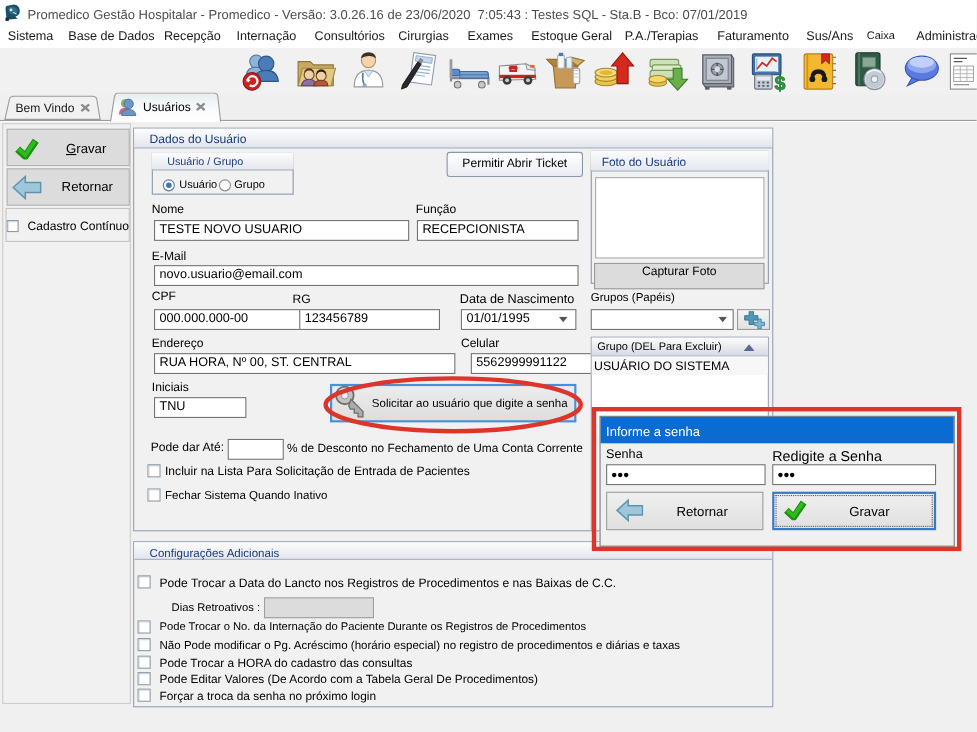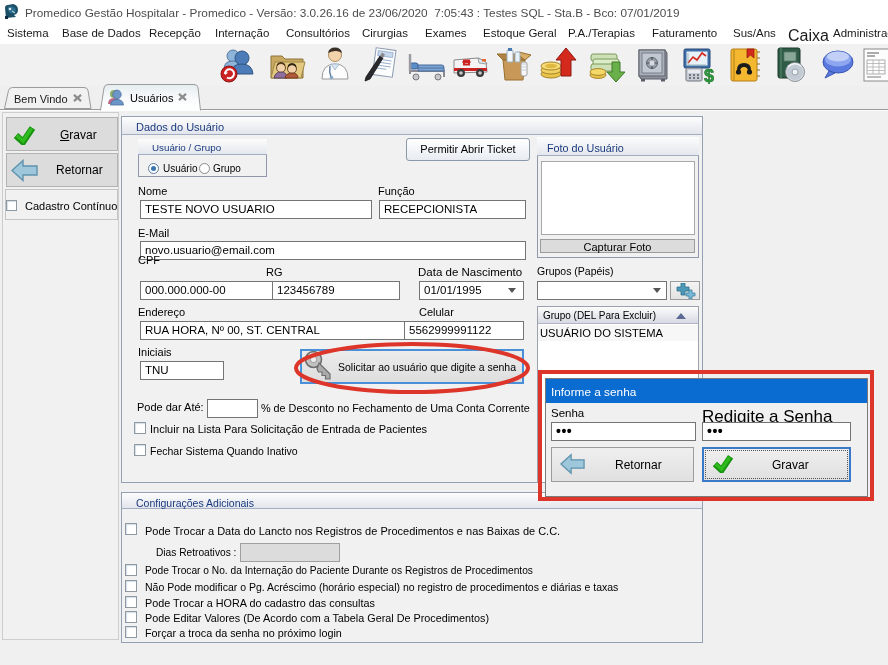--- a/index.html
+++ b/index.html
@@ -31,21 +31,21 @@
 <div class="abs" style="left:62px;top:27px;font-size:11.5px;color:#1a1a1a">Base de Dados</div>
 <div class="abs" style="left:149px;top:27px;font-size:11.5px;color:#1a1a1a">Recepção</div>
 <div class="abs" style="left:215px;top:27px;font-size:11.5px;color:#1a1a1a">Internação</div>
 <div class="abs" style="left:286px;top:27px;font-size:11.5px;color:#1a1a1a">Consultórios</div>
 <div class="abs" style="left:362px;top:27px;font-size:11.5px;color:#1a1a1a">Cirurgias</div>
 <div class="abs" style="left:425px;top:27px;font-size:11.5px;color:#1a1a1a">Exames</div>
 <div class="abs" style="left:483px;top:27px;font-size:11.5px;color:#1a1a1a">Estoque Geral</div>
 <div class="abs" style="left:568px;top:27px;font-size:11.5px;color:#1a1a1a">P.A./Terapias</div>
 <div class="abs" style="left:652px;top:27px;font-size:11.5px;color:#1a1a1a">Faturamento</div>
 <div class="abs" style="left:733px;top:27px;font-size:11.5px;color:#1a1a1a">Sus/Ans</div>
-<div class="abs" style="left:788px;top:27px;font-size:16px;color:#1a1a1a">Caixa</div>
+<div class="abs" style="left:788px;top:27px;font-size:10px;color:#1a1a1a">Caixa</div>
 <div class="abs" style="left:833px;top:27px;font-size:11.5px;color:#1a1a1a">Administração</div>
 
 <div class="abs" style="left:0;top:44px;width:888px;height:42px;background:#f1f1f1"></div>
 <svg class="abs" style="left:219px;top:46px" width="38" height="38" viewBox="0 0 38 38">
  <circle cx="14" cy="10" r="6" fill="#8fb4d9" stroke="#55789e" stroke-width="1"></circle>
  <path d="M5,23 Q5,15 14,15 Q22,15 23,23 Z" fill="#8fb4d9" stroke="#55789e" stroke-width="1"></path>
  <circle cx="23" cy="12" r="7" fill="#4b7cb8" stroke="#2e5580" stroke-width="1"></circle>
  <path d="M12,28 Q12,18 23,18 Q33,18 34,28 Z" fill="#4b7cb8" stroke="#2e5580" stroke-width="1"></path>
  <circle cx="10" cy="28" r="8" fill="#cc2222" stroke="#8e1515" stroke-width="1"></circle>
  <path d="M6,28 a4.5,4.5 0 1 1 2,3.5" fill="none" stroke="#fff" stroke-width="2"></path>
@@ -236,33 +236,33 @@
 <div class="abs" style="left:213px;top:163px;font-size:10px">Grupo</div>
 
 <div class="btn" style="left:406px;top:138px;width:124px;height:23px;line-height:21px;border-radius:3px;border-color:#8a98aa;background:linear-gradient(#ffffff,#e8ecf2);font-size:11px">Permitir Abrir Ticket</div>
 
 <div class="lbl" style="left:138px;top:185px">Nome</div>
 <div class="inp" style="left:140px;top:200px;width:232px">TESTE NOVO USUARIO</div>
 <div class="lbl" style="left:378px;top:185px">Função</div>
 <div class="inp" style="left:379px;top:200px;width:147px">RECEPCIONISTA</div>
 <div class="lbl" style="left:138px;top:227px">E-Mail</div>
 <div class="inp" style="left:140px;top:241px;width:386px">novo.usuario@email.com</div>
-<div class="lbl" style="left:138px;top:254px">CPF</div>
+<div class="lbl" style="left:138px;top:264px">CPF</div>
 <div class="inp" style="left:140px;top:281px;width:142px">000.000.000-00</div>
 <div class="lbl" style="left:266px;top:266px">RG</div>
 <div class="inp" style="left:272px;top:281px;width:128px">123456789</div>
 <div class="lbl" style="left:418px;top:266px;font-size:11.5px">Data de Nascimento</div>
 <div class="inp" style="left:419px;top:281px;width:105px">01/01/1995</div>
 <svg class="abs" style="left:508px;top:288px" width="8" height="5" viewBox="0 0 8 5">
     <path d="M0,0 L8,0 L4,5 Z" fill="#555"></path>
   </svg>
 <div class="lbl" style="left:138px;top:306px">Endereço</div>
 <div class="inp" style="left:140px;top:321px;width:274px">RUA HORA, Nº 00, ST. CENTRAL</div>
 <div class="lbl" style="left:419px;top:306px">Celular</div>
-<div class="inp" style="left:404px;top:321px;width:120px">5562999991122</div>
+<div class="inp" style="left:428px;top:321px;width:120px">5562999991122</div>
 <div class="lbl" style="left:138px;top:346px">Iniciais</div>
 <div class="inp" style="left:140px;top:361px;width:84px">TNU</div>
 
 <div class="abs" style="left:300px;top:349px;width:224px;height:35px;background:linear-gradient(#ececec,#dedede);border:2px solid #4a90d9"></div>
 <svg class="abs" style="left:303px;top:350px" width="32" height="32" viewBox="0 0 32 32">
  <circle cx="10.5" cy="9.5" r="8" fill="#c2c2c2" stroke="#6e6e6e" stroke-width="1.6"></circle>
  <circle cx="10.5" cy="9.5" r="3.2" fill="#ededed" stroke="#8a8a8a" stroke-width="0.8"></circle>
  <path d="M16,13 L27,24 L27,29 L22.5,29 L22.5,25.5 L19,25.5 L19,22 L15.5,22 L14,19 Z" fill="#ababab" stroke="#6e6e6e" stroke-width="1.2"></path>
  <path d="M6,5 Q10,2.5 14,5" stroke="#e8e8e8" stroke-width="1.6" fill="none"></path>
 </svg>
@@ -273,21 +273,21 @@
 <div class="lbl" style="left:261px;top:402px;font-size:10.8px">% de Desconto no Fechamento de Uma Conta Corrente</div>
 <div class="cb" style="left:134px;top:422px"></div>
 <div class="lbl" style="left:150px;top:423px">Incluir na Lista Para Solicitação de Entrada de Pacientes</div>
 <div class="cb" style="left:134px;top:444px"></div>
 <div class="lbl" style="left:150px;top:445px;font-size:10.5px">Fechar Sistema Quando Inativo</div>
 
 <div class="abs" style="left:537px;top:137px;width:162px;height:121px;background:#f1f1f2;border:1px solid #8e98a8"></div>
 <div class="abs" style="left:537px;top:137px;width:162px;height:19px;background:linear-gradient(#fcfcfc,#e4e7ee);border-bottom:1px solid #a3aec2"></div>
 <div class="grpttl" style="left:547px;top:142px">Foto do Usuário</div>
 <div class="abs" style="left:541px;top:161px;width:154px;height:74px;background:#fff;border:1px solid #a8a8a8"></div>
-<div class="btn" style="left:540px;top:239px;width:155px;height:14px;line-height:14px;background:#dcdcdc;font-size:11px">Capturar Foto</div>
+<div class="btn" style="left:540px;top:239px;width:155px;height:24px;line-height:14px;background:#dcdcdc;font-size:11px">Capturar Foto</div>
 
 <div class="lbl" style="left:537px;top:265px;font-size:10.5px">Grupos (Papéis)</div>
 <div class="inp" style="left:537px;top:281px;width:130px;height:19px"></div>
 <svg class="abs" style="left:653px;top:288px" width="8" height="5" viewBox="0 0 8 5">
     <path d="M0,0 L8,0 L4,5 Z" fill="#555"></path>
   </svg>
 <div class="btn" style="left:670px;top:281px;width:30px;height:19px"></div>
 <svg class="abs" style="left:676px;top:283px" width="20" height="16" viewBox="0 0 20 16">
  <path d="M5,0 h4 v4 h4 v4 h-4 v4 h-4 v-4 h-4 v-4 h4 Z" fill="#4e98b8" stroke="#2e708e" stroke-width="0.8"></path>
  <path d="M13,8 h3 v3 h3 v3 h-3 v3 h-3 v-3 h-3 v-3 h3 Z" fill="#7ab8d8" stroke="#3e80a0" stroke-width="0.8" transform="translate(0,-1)"></path>
@@ -319,21 +319,21 @@
 <div class="cb" style="left:125px;top:611px"></div>
 <div class="lbl" style="left:145px;top:612px;font-size:10.8px">Pode Editar Valores (De Acordo com a Tabela Geral De Procedimentos)</div>
 <div class="cb" style="left:125px;top:626px"></div>
 <div class="lbl" style="left:145px;top:627px;font-size:10.8px">Forçar a troca da senha no próximo login</div>
 
 <div class="abs" style="left:545px;top:378px;width:323px;height:119px;background:#f0f0f0;border:1px solid #7a7a7a"></div>
 <div class="abs" style="left:546px;top:379px;width:321px;height:24px;background:#0a6bd0"></div>
 <div class="abs" style="left:551px;top:385px;font-size:11.8px;color:#fff">Informe a senha</div>
 <div class="lbl" style="left:551px;top:407px;font-size:11.5px">Senha</div>
 <div class="inp" style="left:551px;top:422px;width:145px;font-weight:bold;font-size:14px;letter-spacing:0.5px;line-height:16px">•••</div>
-<div class="lbl" style="left:702px;top:407px;font-size:17px">Redigite a Senha</div>
+<div class="lbl" style="left:702px;top:407px;font-size:13px">Redigite a Senha</div>
 <div class="inp" style="left:702px;top:422px;width:149px;font-weight:bold;font-size:14px;letter-spacing:0.5px;line-height:16px">•••</div>
 <div class="abs" style="left:551px;top:447px;width:143px;height:35px;background:linear-gradient(#efefef,#e0e0e0);border:1px solid #9c9c9c"></div>
 <svg class="abs" style="left:560px;top:453px" width="25" height="22" viewBox="0 0 27 23">
  <path d="M1,11.5 L12,1.5 L12,7 L26,7 L26,16 L12,16 L12,21.5 Z" fill="#9fc7dc" stroke="#5f93ad" stroke-width="1.4"></path>
 </svg>
 <div class="abs" style="left:615px;top:458px;font-size:12px">Retornar</div>
 <div class="abs" style="left:702px;top:447px;width:149px;height:35px;background:linear-gradient(#efefef,#e0e0e0);border:2px solid #3a78c8;outline:1px dotted #555;outline-offset:-4px"></div>
 <svg class="abs" style="left:711px;top:453px" width="23" height="20" viewBox="0 0 24 21">
  <path d="M4,11.5 L11,18 L20.5,4" stroke="#17930f" stroke-width="6.5" fill="none"></path>
  <path d="M4.8,11.5 L11,17 L19.5,4.5" stroke="#2fbb1e" stroke-width="3.5" fill="none"></path>

